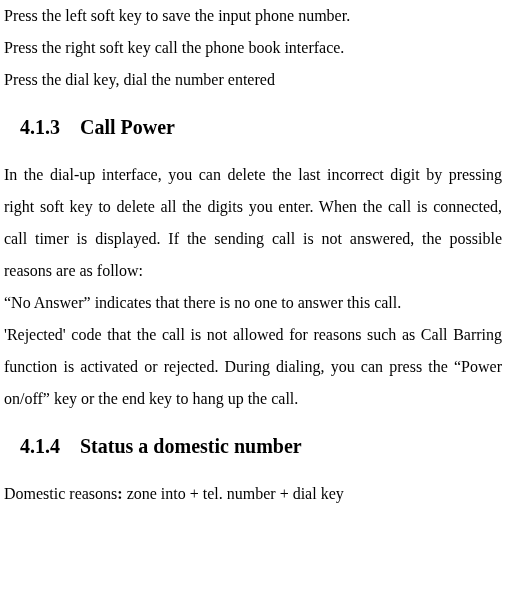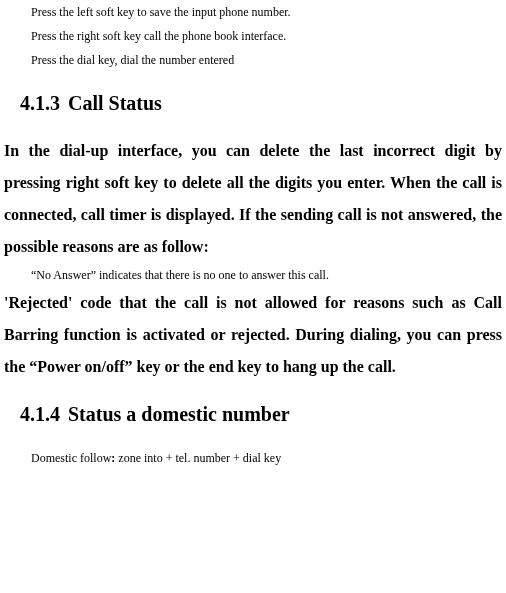--- a/index.html
+++ b/index.html
@@ -13,56 +13,54 @@
       background: #ffffff;
       font-family: 'Times New Roman', Times, serif;
       color: #000000;
       padding: 0 4px;
       overflow: hidden;
     }
     .para {
       font-size: 16px;
       line-height: 2.0;
       text-align: justify;
-      font-weight: bold;
     }
     .para-short {
-      font-size: 12px;
+      font-size: 16px;
       line-height: 2.0;
-      margin-left: 27px;
     }
     .heading {
       font-size: 20px;
       font-weight: bold;
       margin-top: 20px;
       margin-bottom: 20px;
       padding-left: 16px;
     }
     .heading-number {
       display: inline-block;
-      margin-right: 8px;
+      margin-right: 20px;
     }
     .bold {
       font-weight: bold;
     }
   </style>
 </head>
 <body>
 
 <div class="para-short">Press the left soft key to save the input phone number.</div>
 <div class="para-short">Press the right soft key call the phone book interface.</div>
 <div class="para-short">Press the dial key, dial the number entered</div>
 
 <div class="heading">
-  <span class="heading-number">4.1.3</span><span>Call Status</span>
+  <span class="heading-number">4.1.3</span><span>Call Power</span>
 </div>
 
 <div class="para">In the dial-up interface, you can delete the last incorrect digit by pressing right soft key to delete all the digits you enter. When the call is connected, call timer is displayed. If the sending call is not answered, the possible reasons are as follow:</div>
 <div class="para-short">“No Answer” indicates that there is no one to answer this call.</div>
 <div class="para">'Rejected' code that the call is not allowed for reasons such as Call Barring function is activated or rejected. During dialing, you can press the “Power on/off” key or the end key to hang up the call.</div>
 
 <div class="heading">
   <span class="heading-number">4.1.4</span><span>Status a domestic number</span>
 </div>
 
 <div class="para-short">
-  <span>Domestic follow</span><span class="bold">:</span><span> zone into + tel. number + dial key</span>
+  <span>Domestic reasons</span><span class="bold">:</span><span> zone into + tel. number + dial key</span>
 </div>
 
 </body></html>

